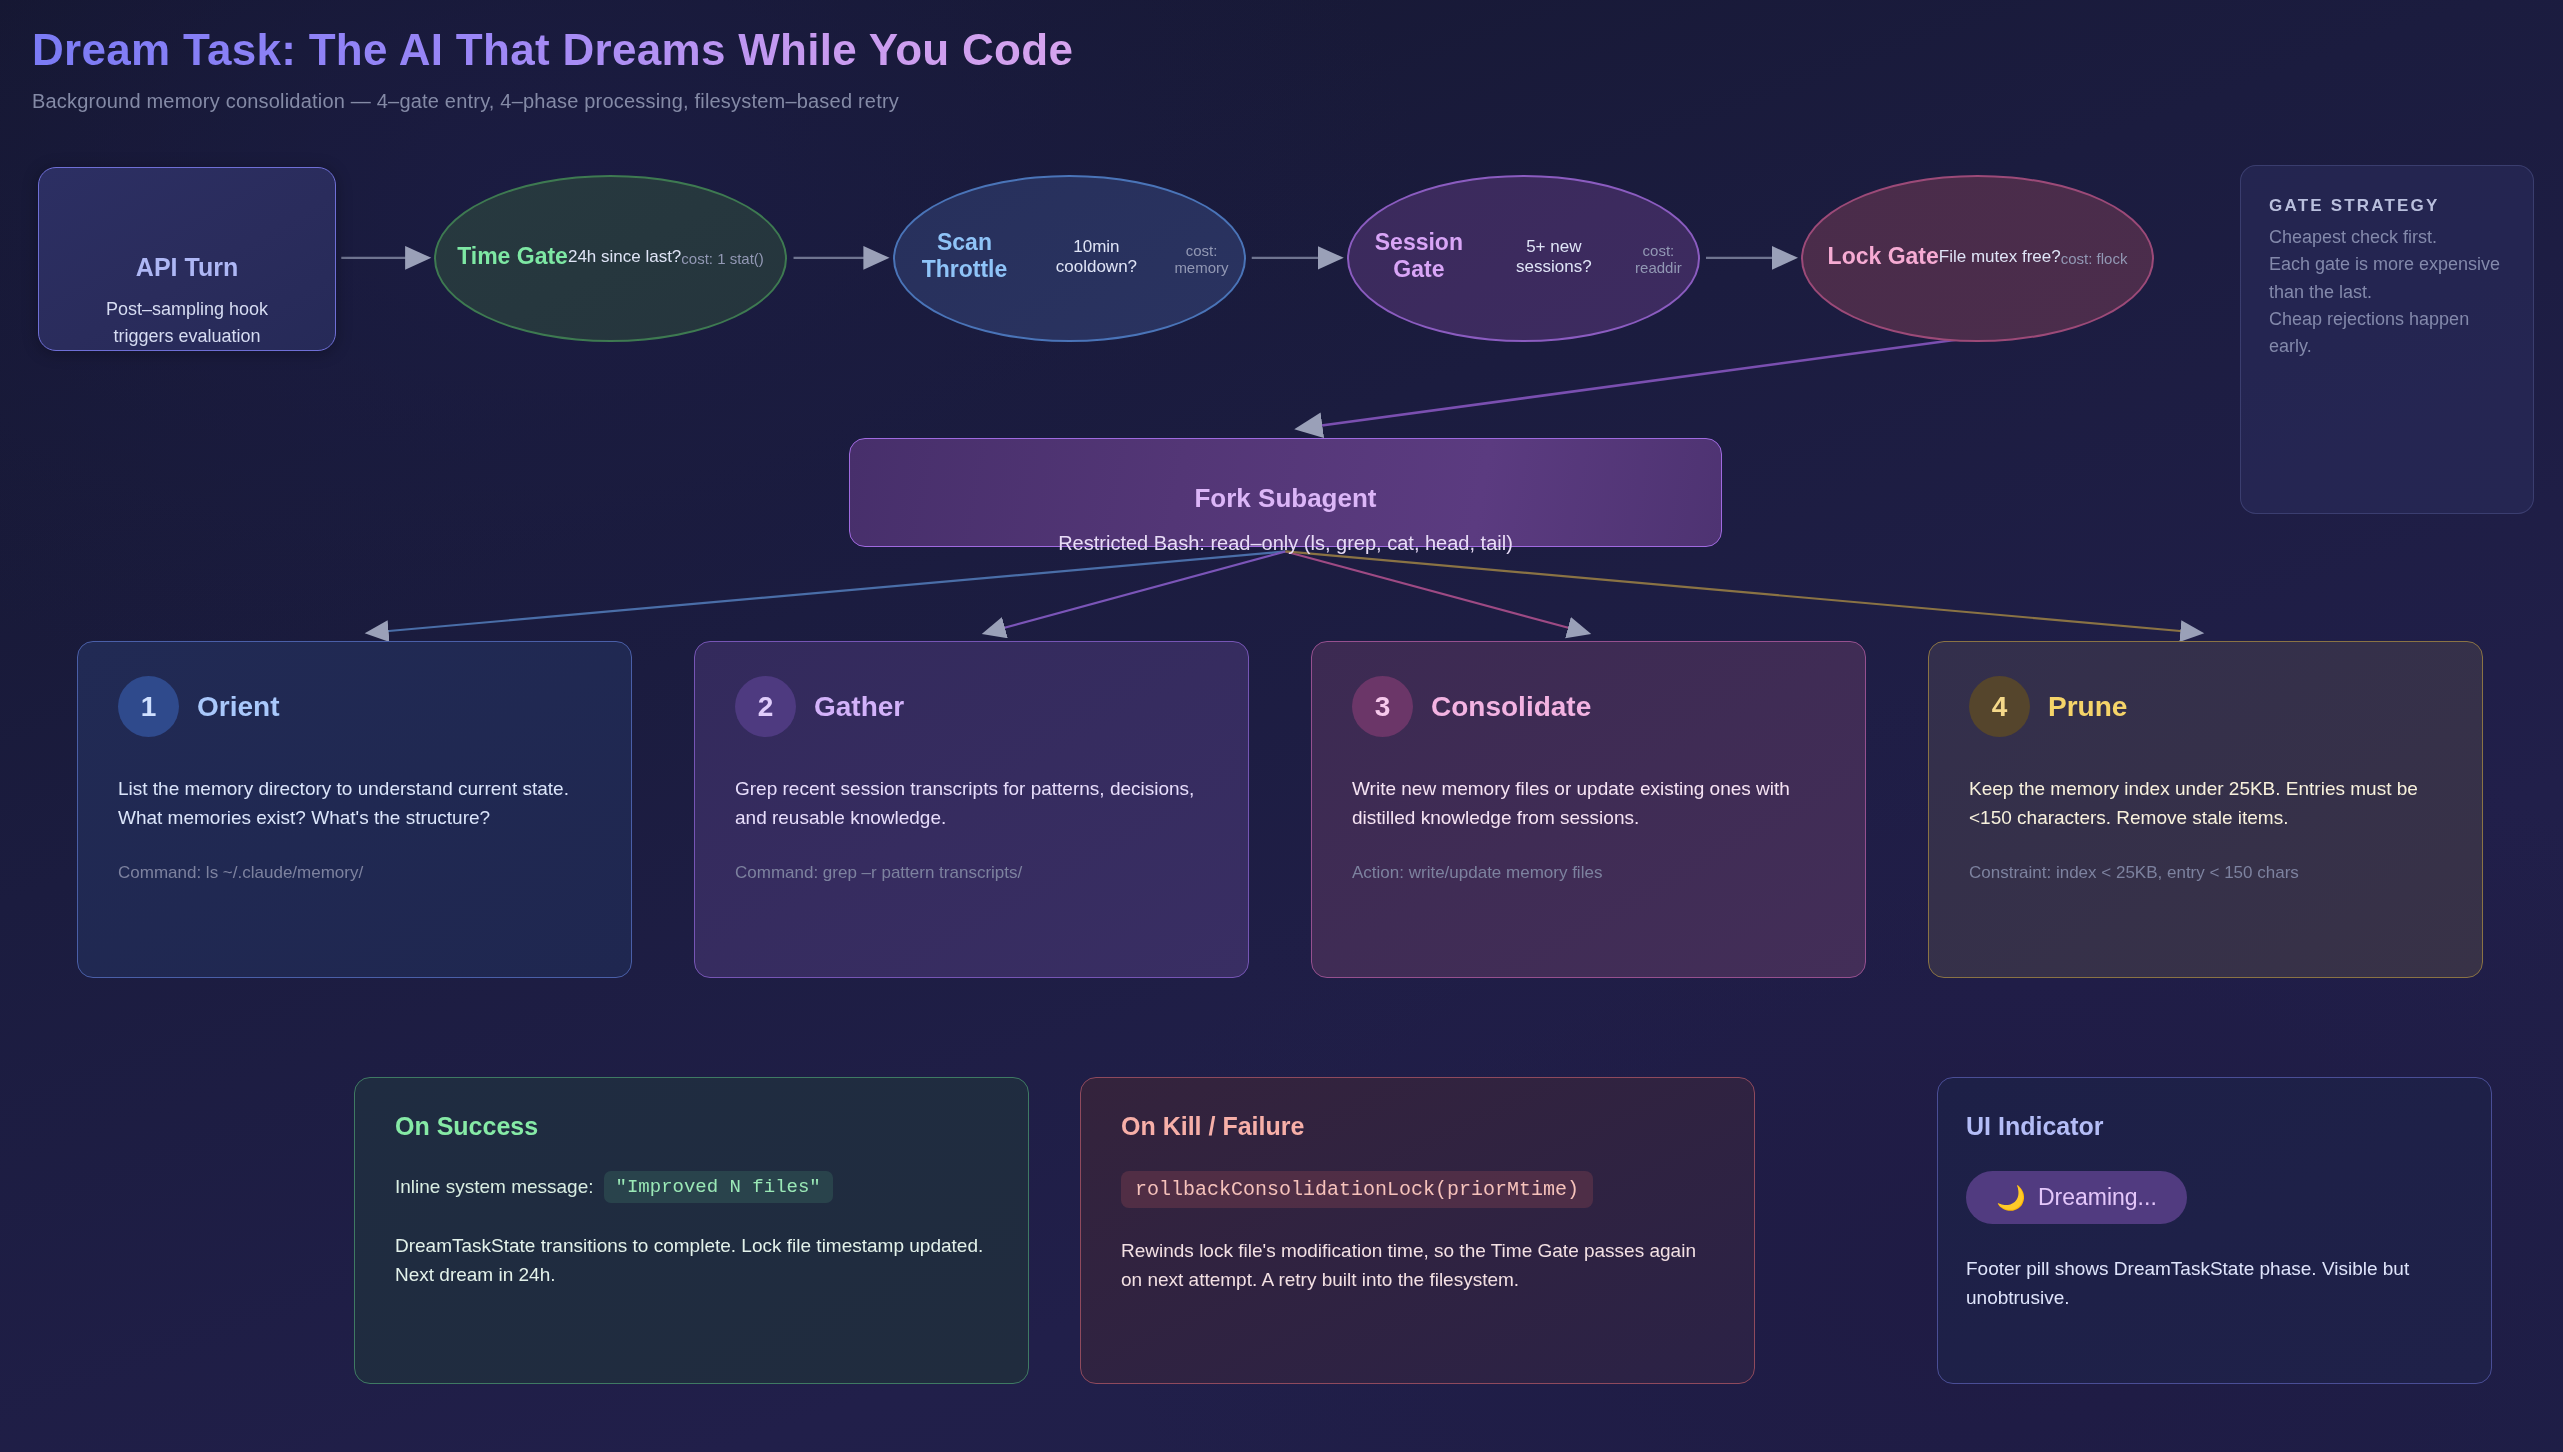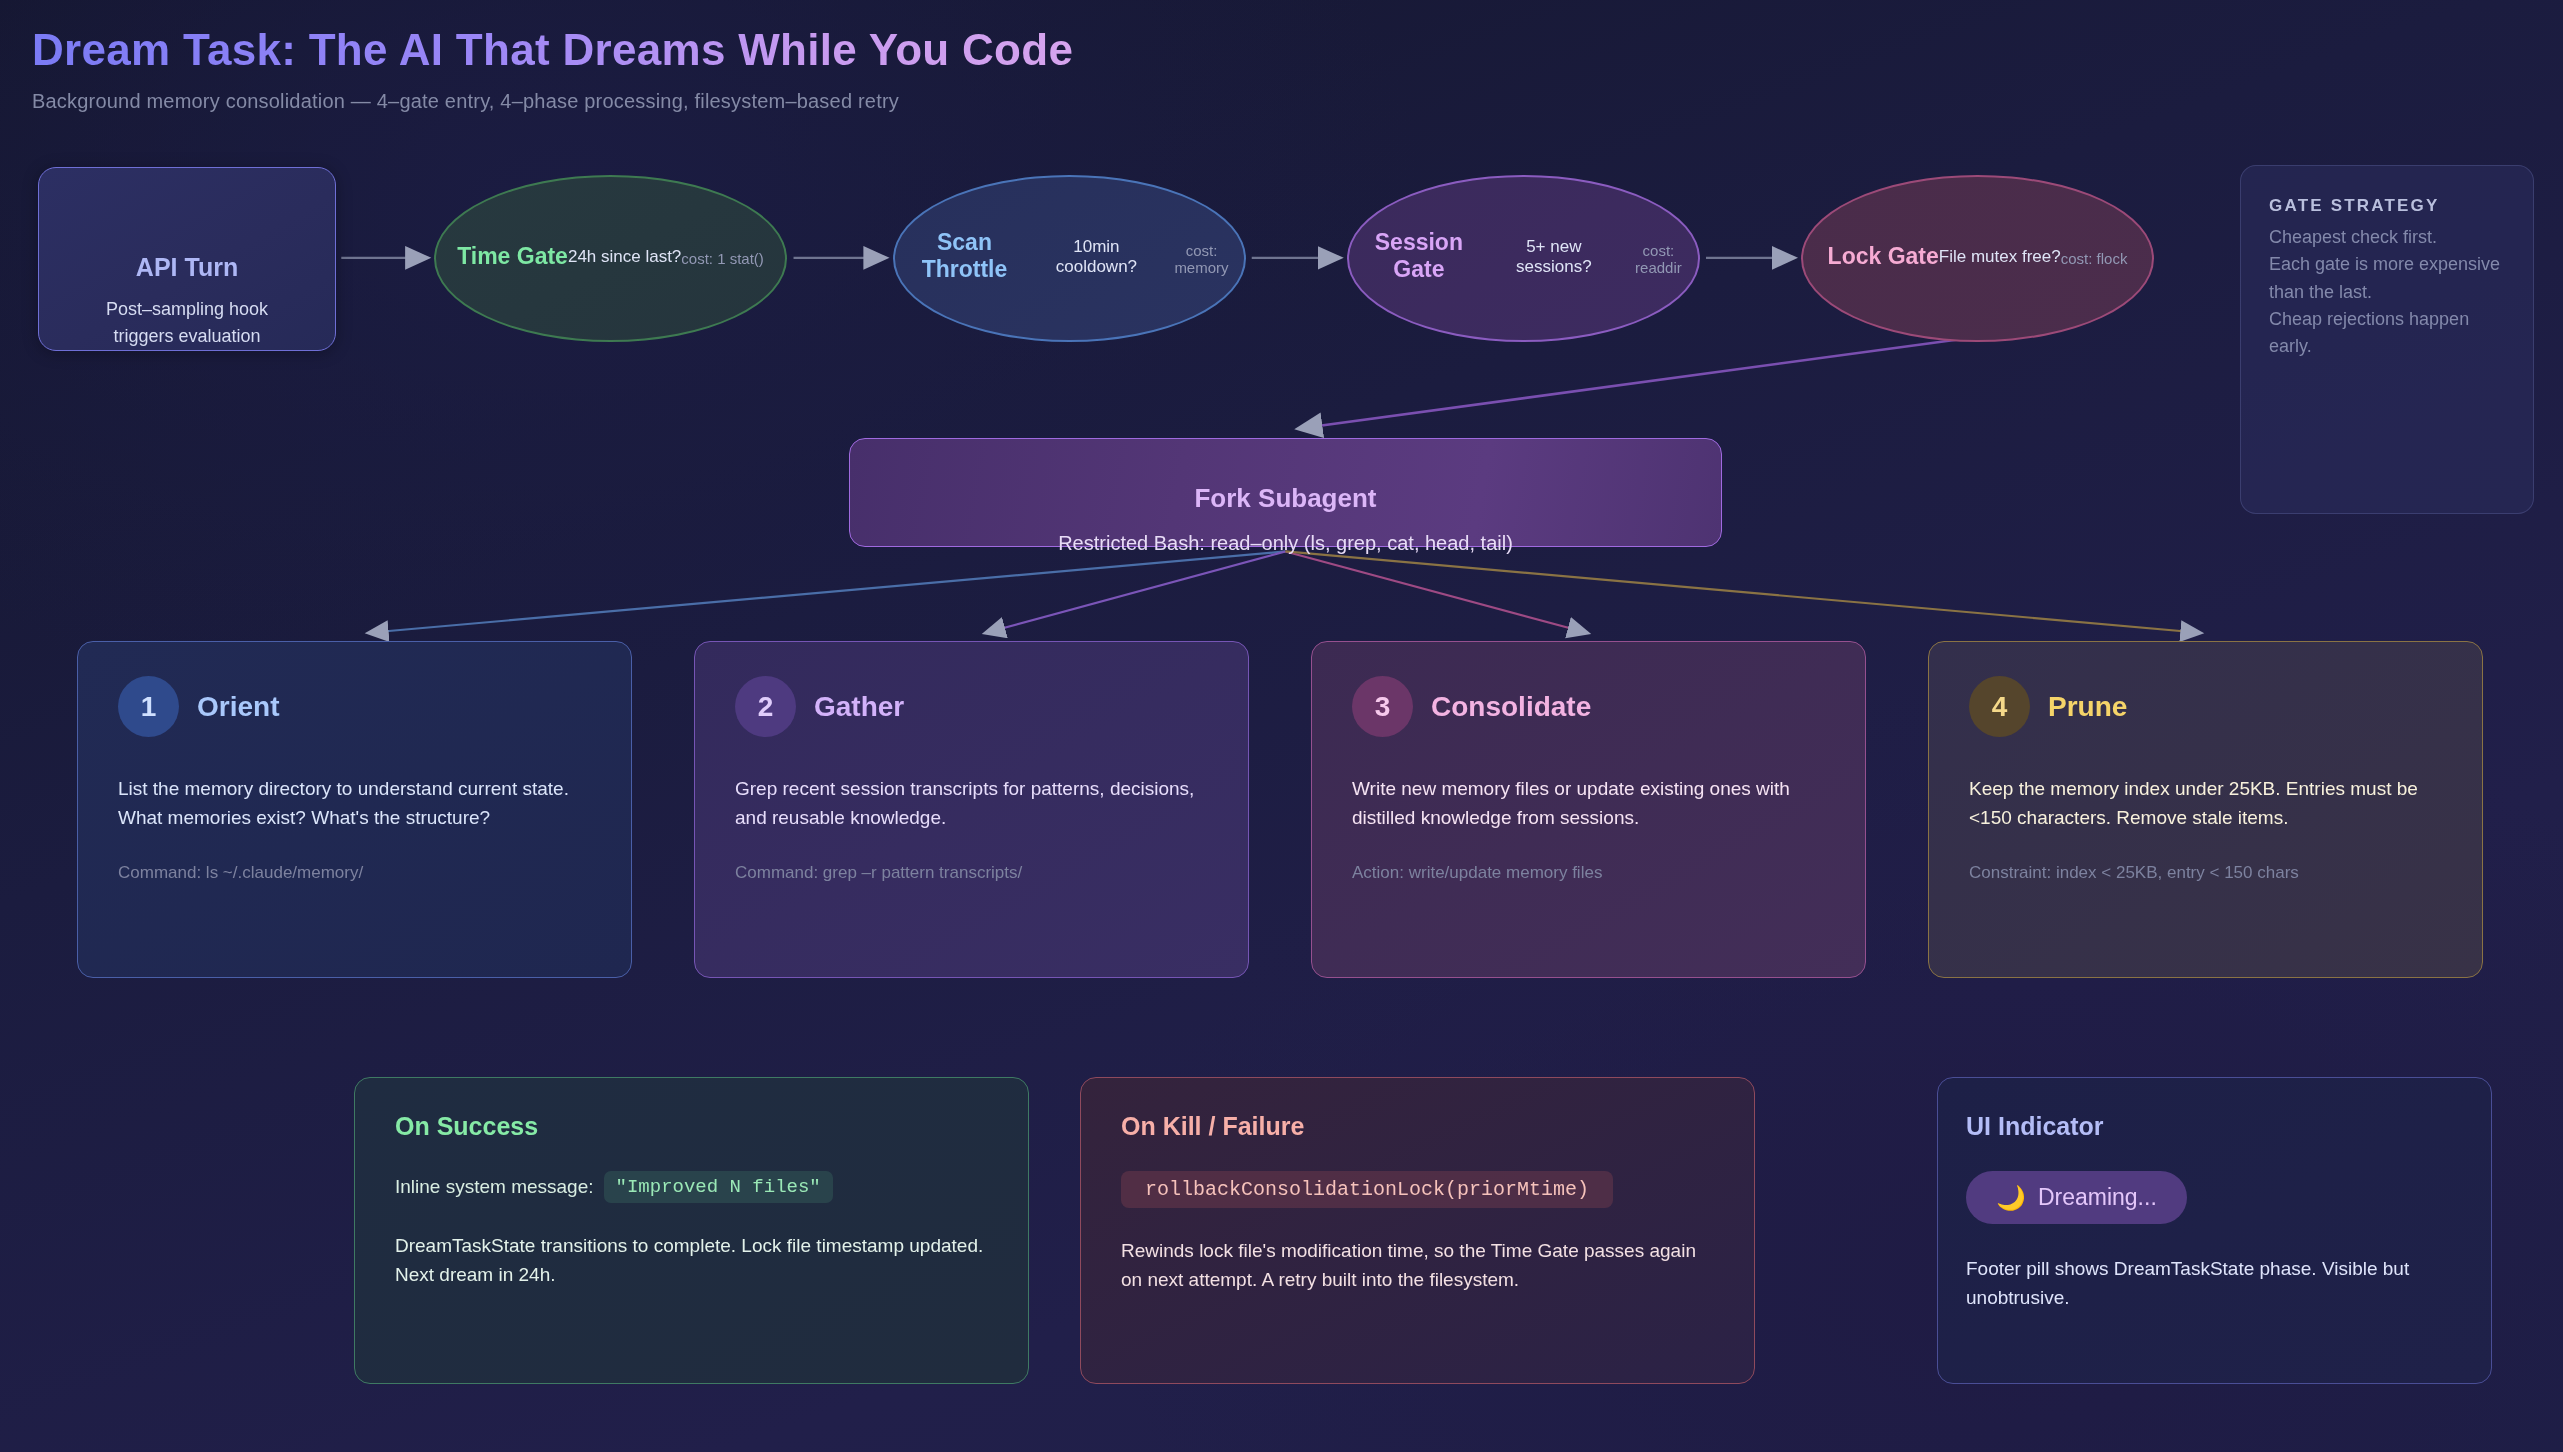--- a/index.html
+++ b/index.html
@@ -167,21 +167,21 @@
     left: 1080px; width: 675px; height: 307px;
     background: linear-gradient(155deg, #34233c 0%, #2b2246 100%);
     border: 1.2px solid #8f4a5d;
   }
   #panel-kill .ph { color: #f7afa8; }
   #panel-kill .pbody { color: #f3e0e3; }
   .code-red {
     display: inline-block;
     font-family: "Liberation Mono", "DejaVu Sans Mono", monospace;
     font-size: 20px; color: #f6c2bb;
-    background: rgba(170,82,90,.26); border-radius: 8px; padding: 7px 24px;
+    background: rgba(170,82,90,.26); border-radius: 8px; padding: 7px 14px;
     margin-bottom: 28px;
   }
 
   #panel-ui {
     left: 1937px; width: 555px; height: 307px;
     background: linear-gradient(155deg, #1d2047 0%, #1f2149 100%);
     border: 1.2px solid #4a4e96;
     padding-left: 28px;
   }
   #panel-ui .ph { color: #b4bdf7; }

